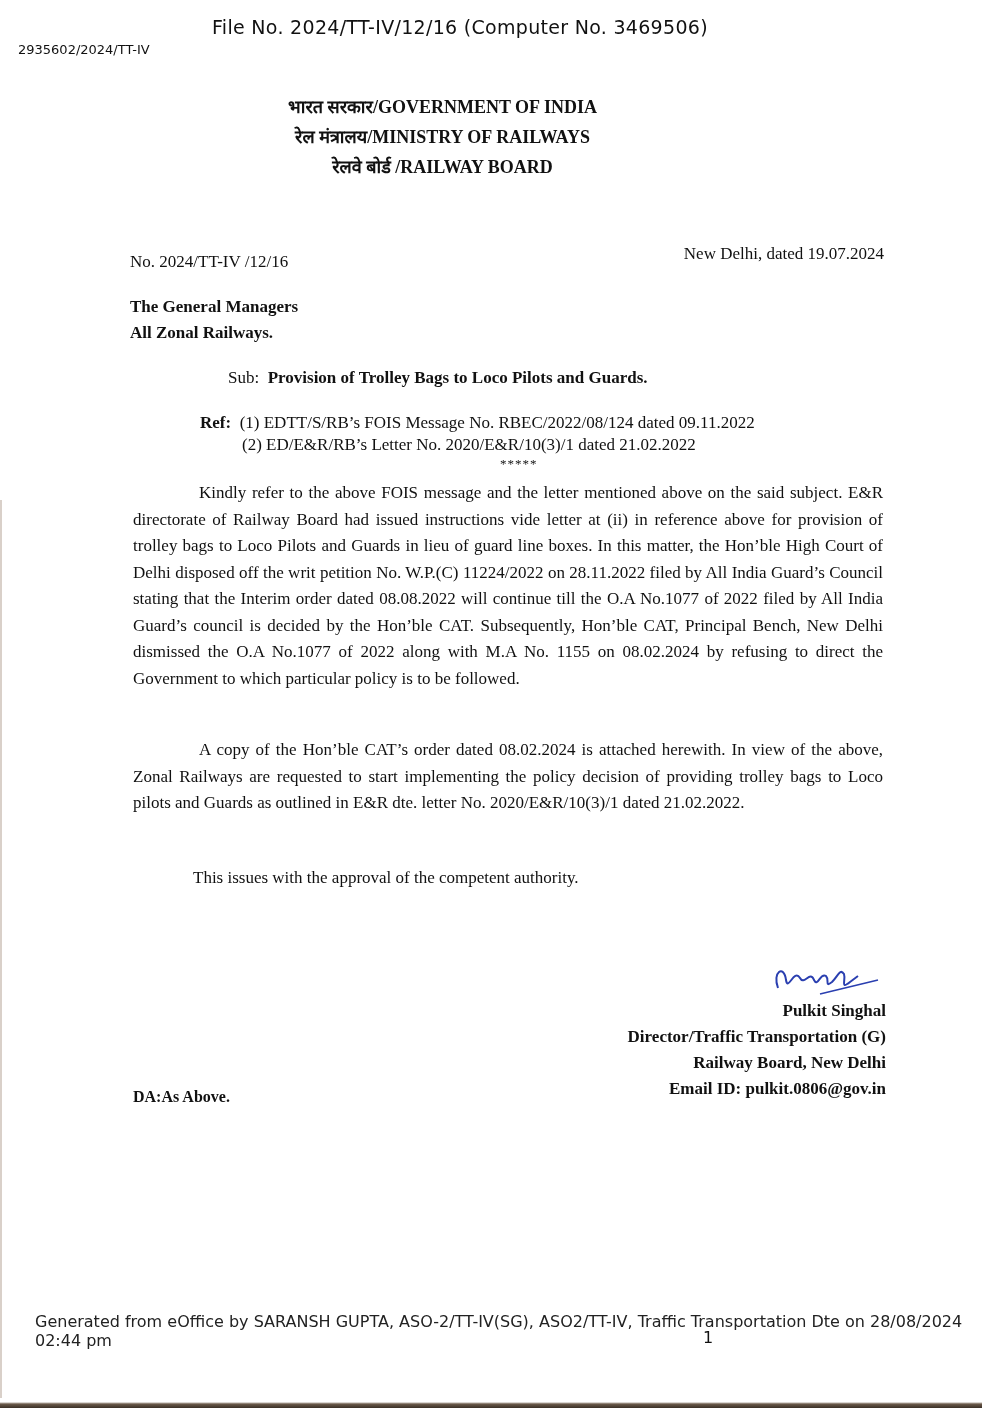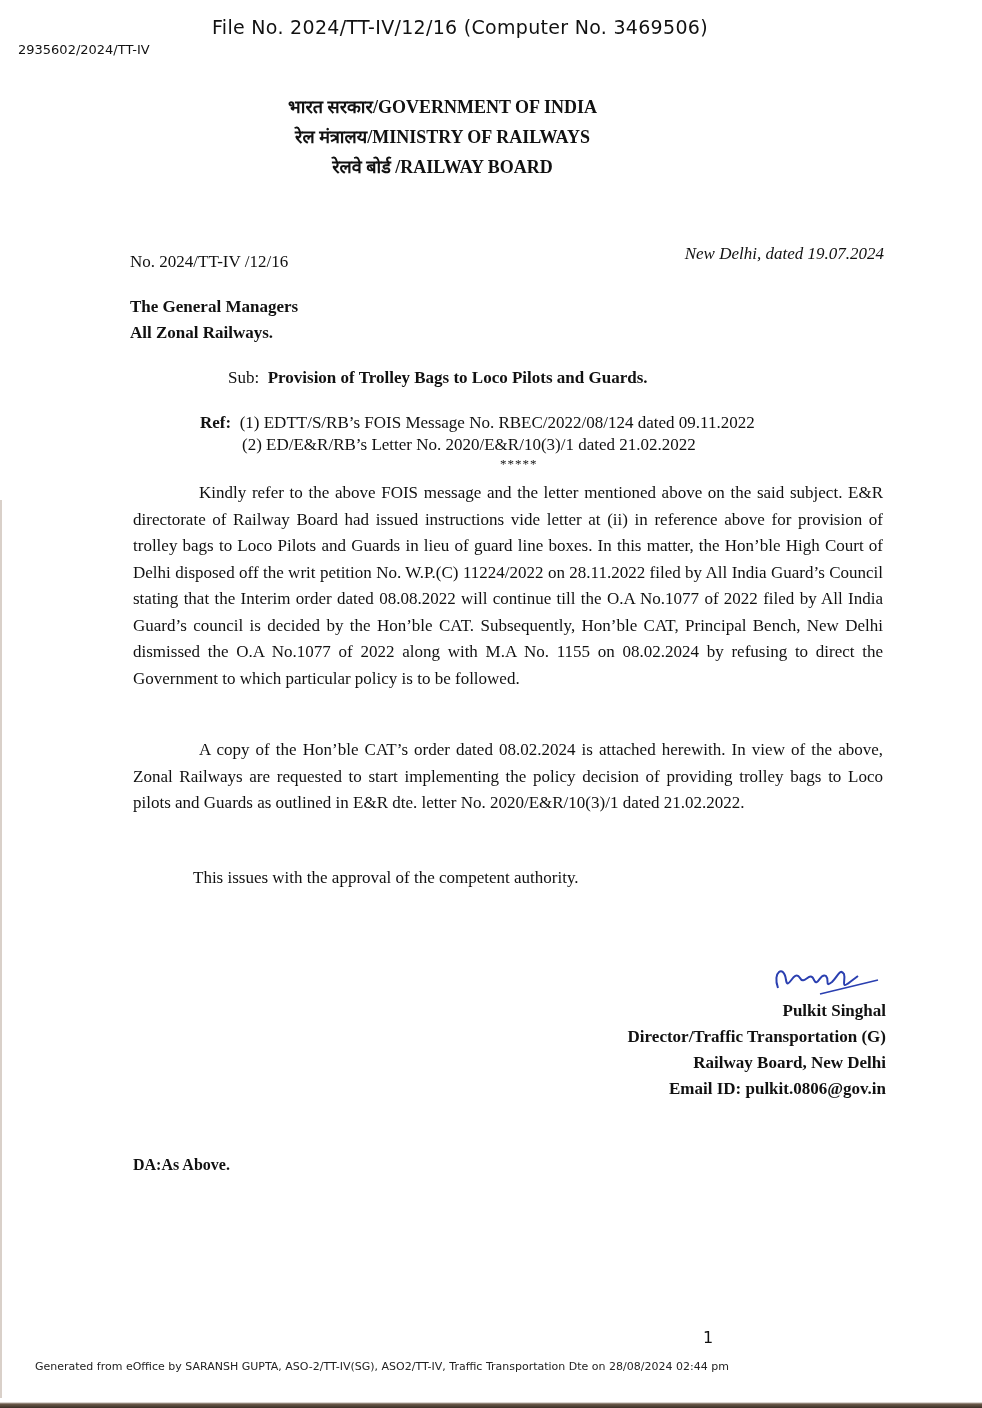--- a/index.html
+++ b/index.html
@@ -8,38 +8,38 @@
     background: #ffffff; color: #111;
     font-family: "Liberation Serif", serif;
   }
   .abs { position: absolute; }
   .sans { font-family: "DejaVu Sans", sans-serif; }
   .file-no { left: 212px; top: 16px; font-size: 19px; letter-spacing: 0.3px; color:#111; }
   .diary-no { left: 18px; top: 42px; font-size: 13px; color:#111; }
   .header { left: 0; width: 885px; top: 92px; text-align: center; font-weight: bold; font-size: 18px; line-height: 30px; }
   .header .line { display:block; }
   .letter-no { left: 130px; top: 252px; font-size: 17px; }
-  .date { right: 98px; top: 244px; font-size: 17px; font-style: italic; }
+  .date { right: 98px; top: 244px; font-size: 17px; }
   .addressee { left: 130px; top: 294px; font-size: 17px; font-weight: bold; line-height: 26px; }
   .subject { left: 200px; top: 368px; font-size: 17px; margin-left: 28px; }
   .subject b { font-weight: bold; }
   .refs { left: 200px; top: 412px; font-size: 17px; line-height: 22px; }
   .refs .ref-label { font-weight: bold; margin-top: 28px; }
   .refs .ref2 { padding-left: 42px; display:block; }
   .stars { left: 500px; top: 456px; font-size: 13px; letter-spacing: 1px; }
   .para { left: 133px; width: 750px; font-size: 17px; line-height: 26.5px; text-align: justify; }
   .para .indent { display:inline-block; width: 66px; }
   .p1 { top: 480px; }
   .p2 { top: 737px; }
   .p3 { left: 193px; top: 868px; font-size: 17px; }
   .signature { left: 760px; top: 958px; width: 130px; height: 48px; }
   .sig-block { right: 96px; top: 998px; text-align: right; font-weight: bold; font-size: 17px; line-height: 26px; }
-  .da { left: 133px; top: 1156px; font-size: 16px; font-weight: bold; text-align: center; }
+  .da { left: 133px; top: 1088px; font-size: 16px; font-weight: bold; text-align: center; }
   .page-num { left: 703px; top: 1328px; font-size: 16px; }
-  .generated { left: 35px; top: 1360px; font-size: 11px; color:#222; }
+  .generated { left: 35px; top: 1312px; font-size: 16px; color:#222; }
   .scan-edge { left: 0; top: 1398px; width: 982px; height: 10px; background: linear-gradient(to bottom, #fff 0%, #fff 40%, #6b5a4a 60%, #3a2f26 100%); }
   .left-edge { left: 0; top: 500px; width: 2px; height: 900px; background: #a08a78; opacity: 0.4; }
 </style>
 </head>
 <body>
 
 <div class="abs sans file-no">File No. 2024/TT-IV/12/16 (Computer No. 3469506)</div>
 <div class="abs sans diary-no">2935602/2024/TT-IV</div>
 
 <div class="abs header">

